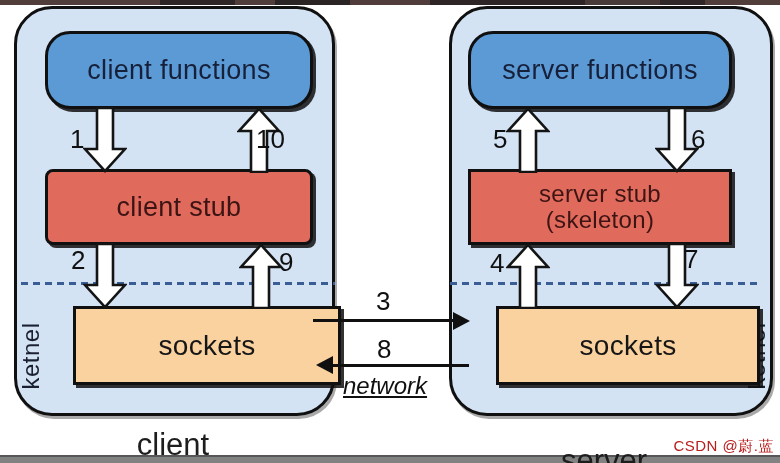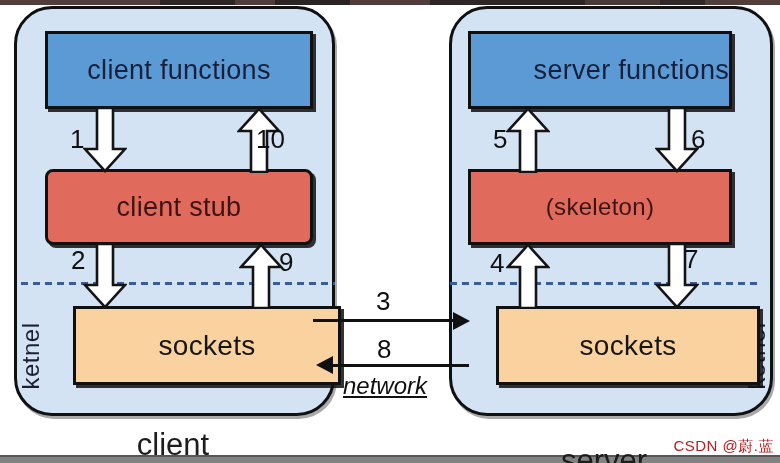--- a/index.html
+++ b/index.html
@@ -42,21 +42,21 @@
   .node{
     border:3px solid #101010;
     box-shadow:3px 3px 0 rgba(15,15,15,0.85);
     box-sizing:border-box;
     display:flex;align-items:center;justify-content:center;
     text-align:center;
     z-index:4;
     font-size:27px;
     letter-spacing:0.3px;
   }
-  .node.fn{background:#5b9ad5;color:#17203a;}
+  .node.fn{background:#5b9ad5;color:#17203a;border-radius:25px;}
   .node.stub{background:#e06a5c;color:#3d1414;}
   .node.sock{background:#fad2a0;color:#161616;font-size:28px;margin-left:28px;}
   .node .two-line{line-height:26px;font-size:24px;}
   .dash{
     height:3px;z-index:3;
     background:repeating-linear-gradient(90deg,#3a5d96 0 7px,transparent 7px 12px);
   }
   .varrow{z-index:5;}
   .num{
     font-size:26px;color:#101010;z-index:6;line-height:26px;
@@ -106,25 +106,26 @@
   <div class="abs node fn" style="left:45px;top:31px;width:268px;height:78px;">
     <span>client functions</span>
   </div>
   <div class="abs node stub" style="left:45px;top:169px;width:268px;height:76px;border-radius:8px;">
     <span>client stub</span>
   </div>
   <div class="abs node sock" style="left:45px;top:306px;width:268px;height:79px;">
     <span>sockets</span>
   </div>
 
-  <div class="abs node fn" style="left:468px;top:31px;width:264px;height:78px;justify-content:flex-end;">
+  <div class="abs node fn" style="left:468px;top:31px;width:264px;height:78px;">
     <span>server functions</span>
   </div>
   <div class="abs node stub" style="left:468px;top:169px;width:264px;height:76px;">
     <div class="two-line">
+      <div>server stub</div>
       <div>(skeleton)</div>
     </div>
   </div>
   <div class="abs node sock" style="left:468px;top:306px;width:264px;height:79px;">
     <span>sockets</span>
   </div>
 
   <svg class="abs varrow" style="left:83px;top:107px;" width="44" height="66">
       <polygon points="14,1 30,1 30,42 42,42 22,64 2,42 14,42"></polygon>
     </svg>

